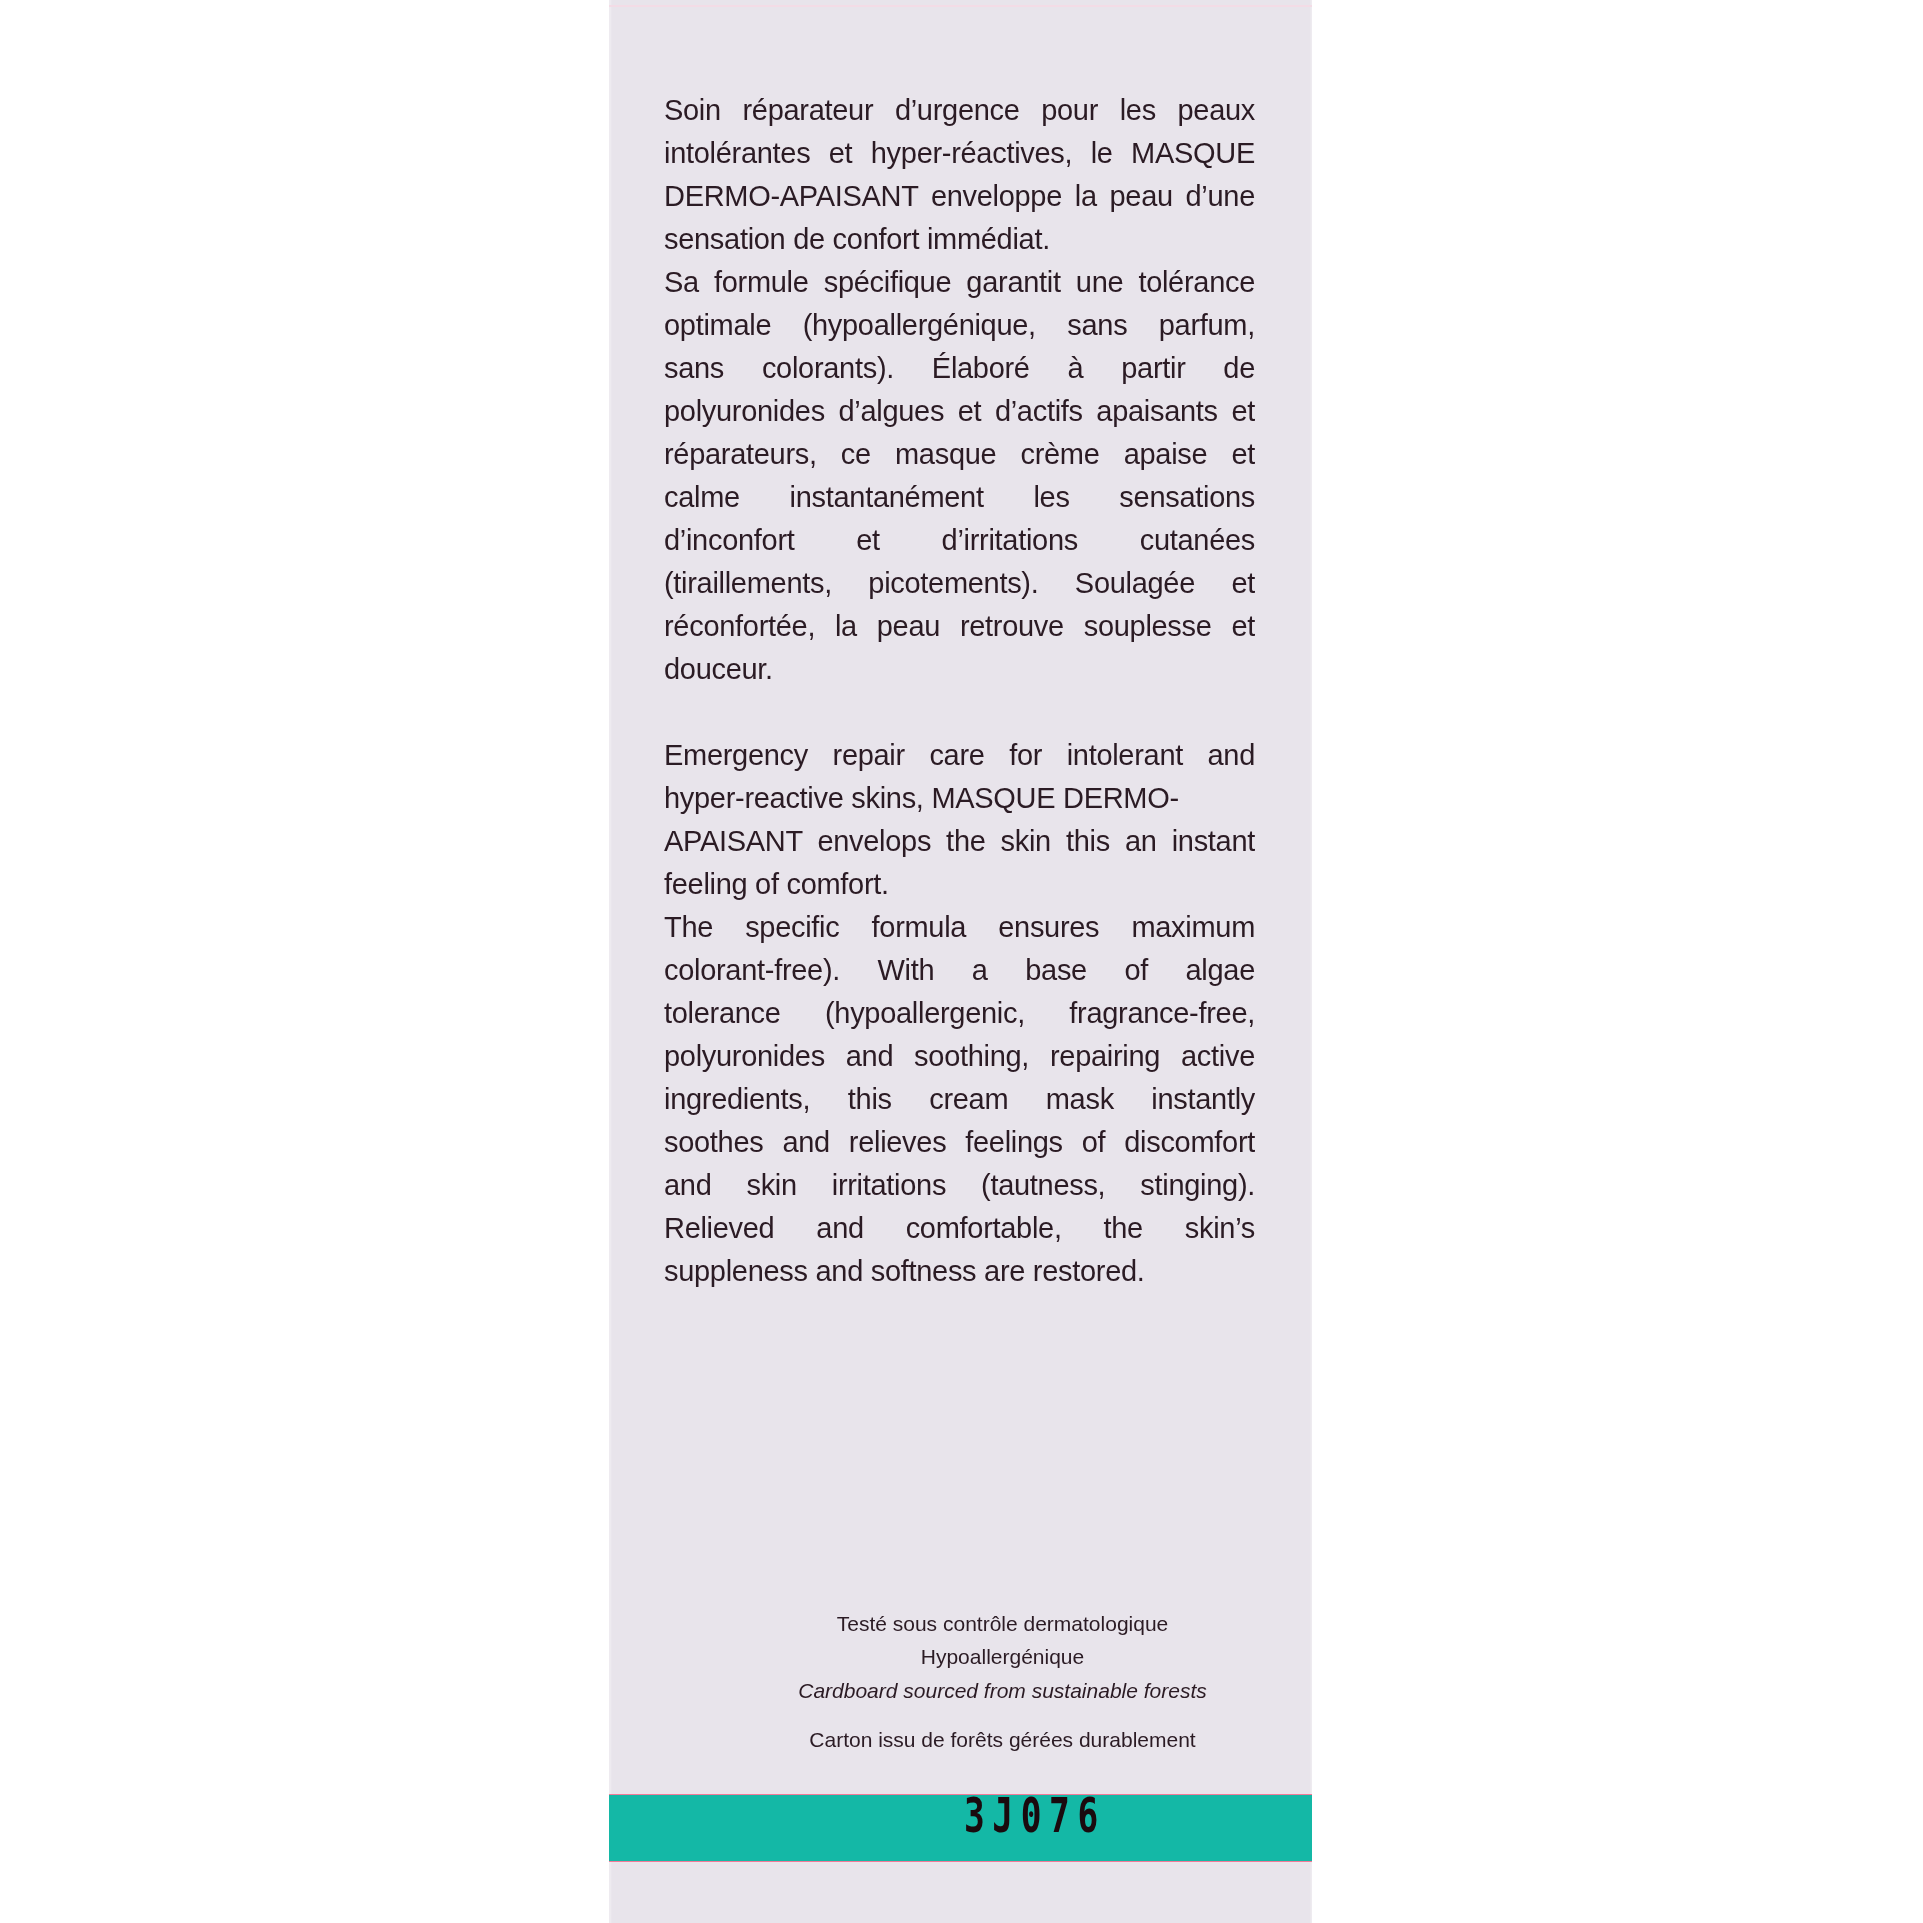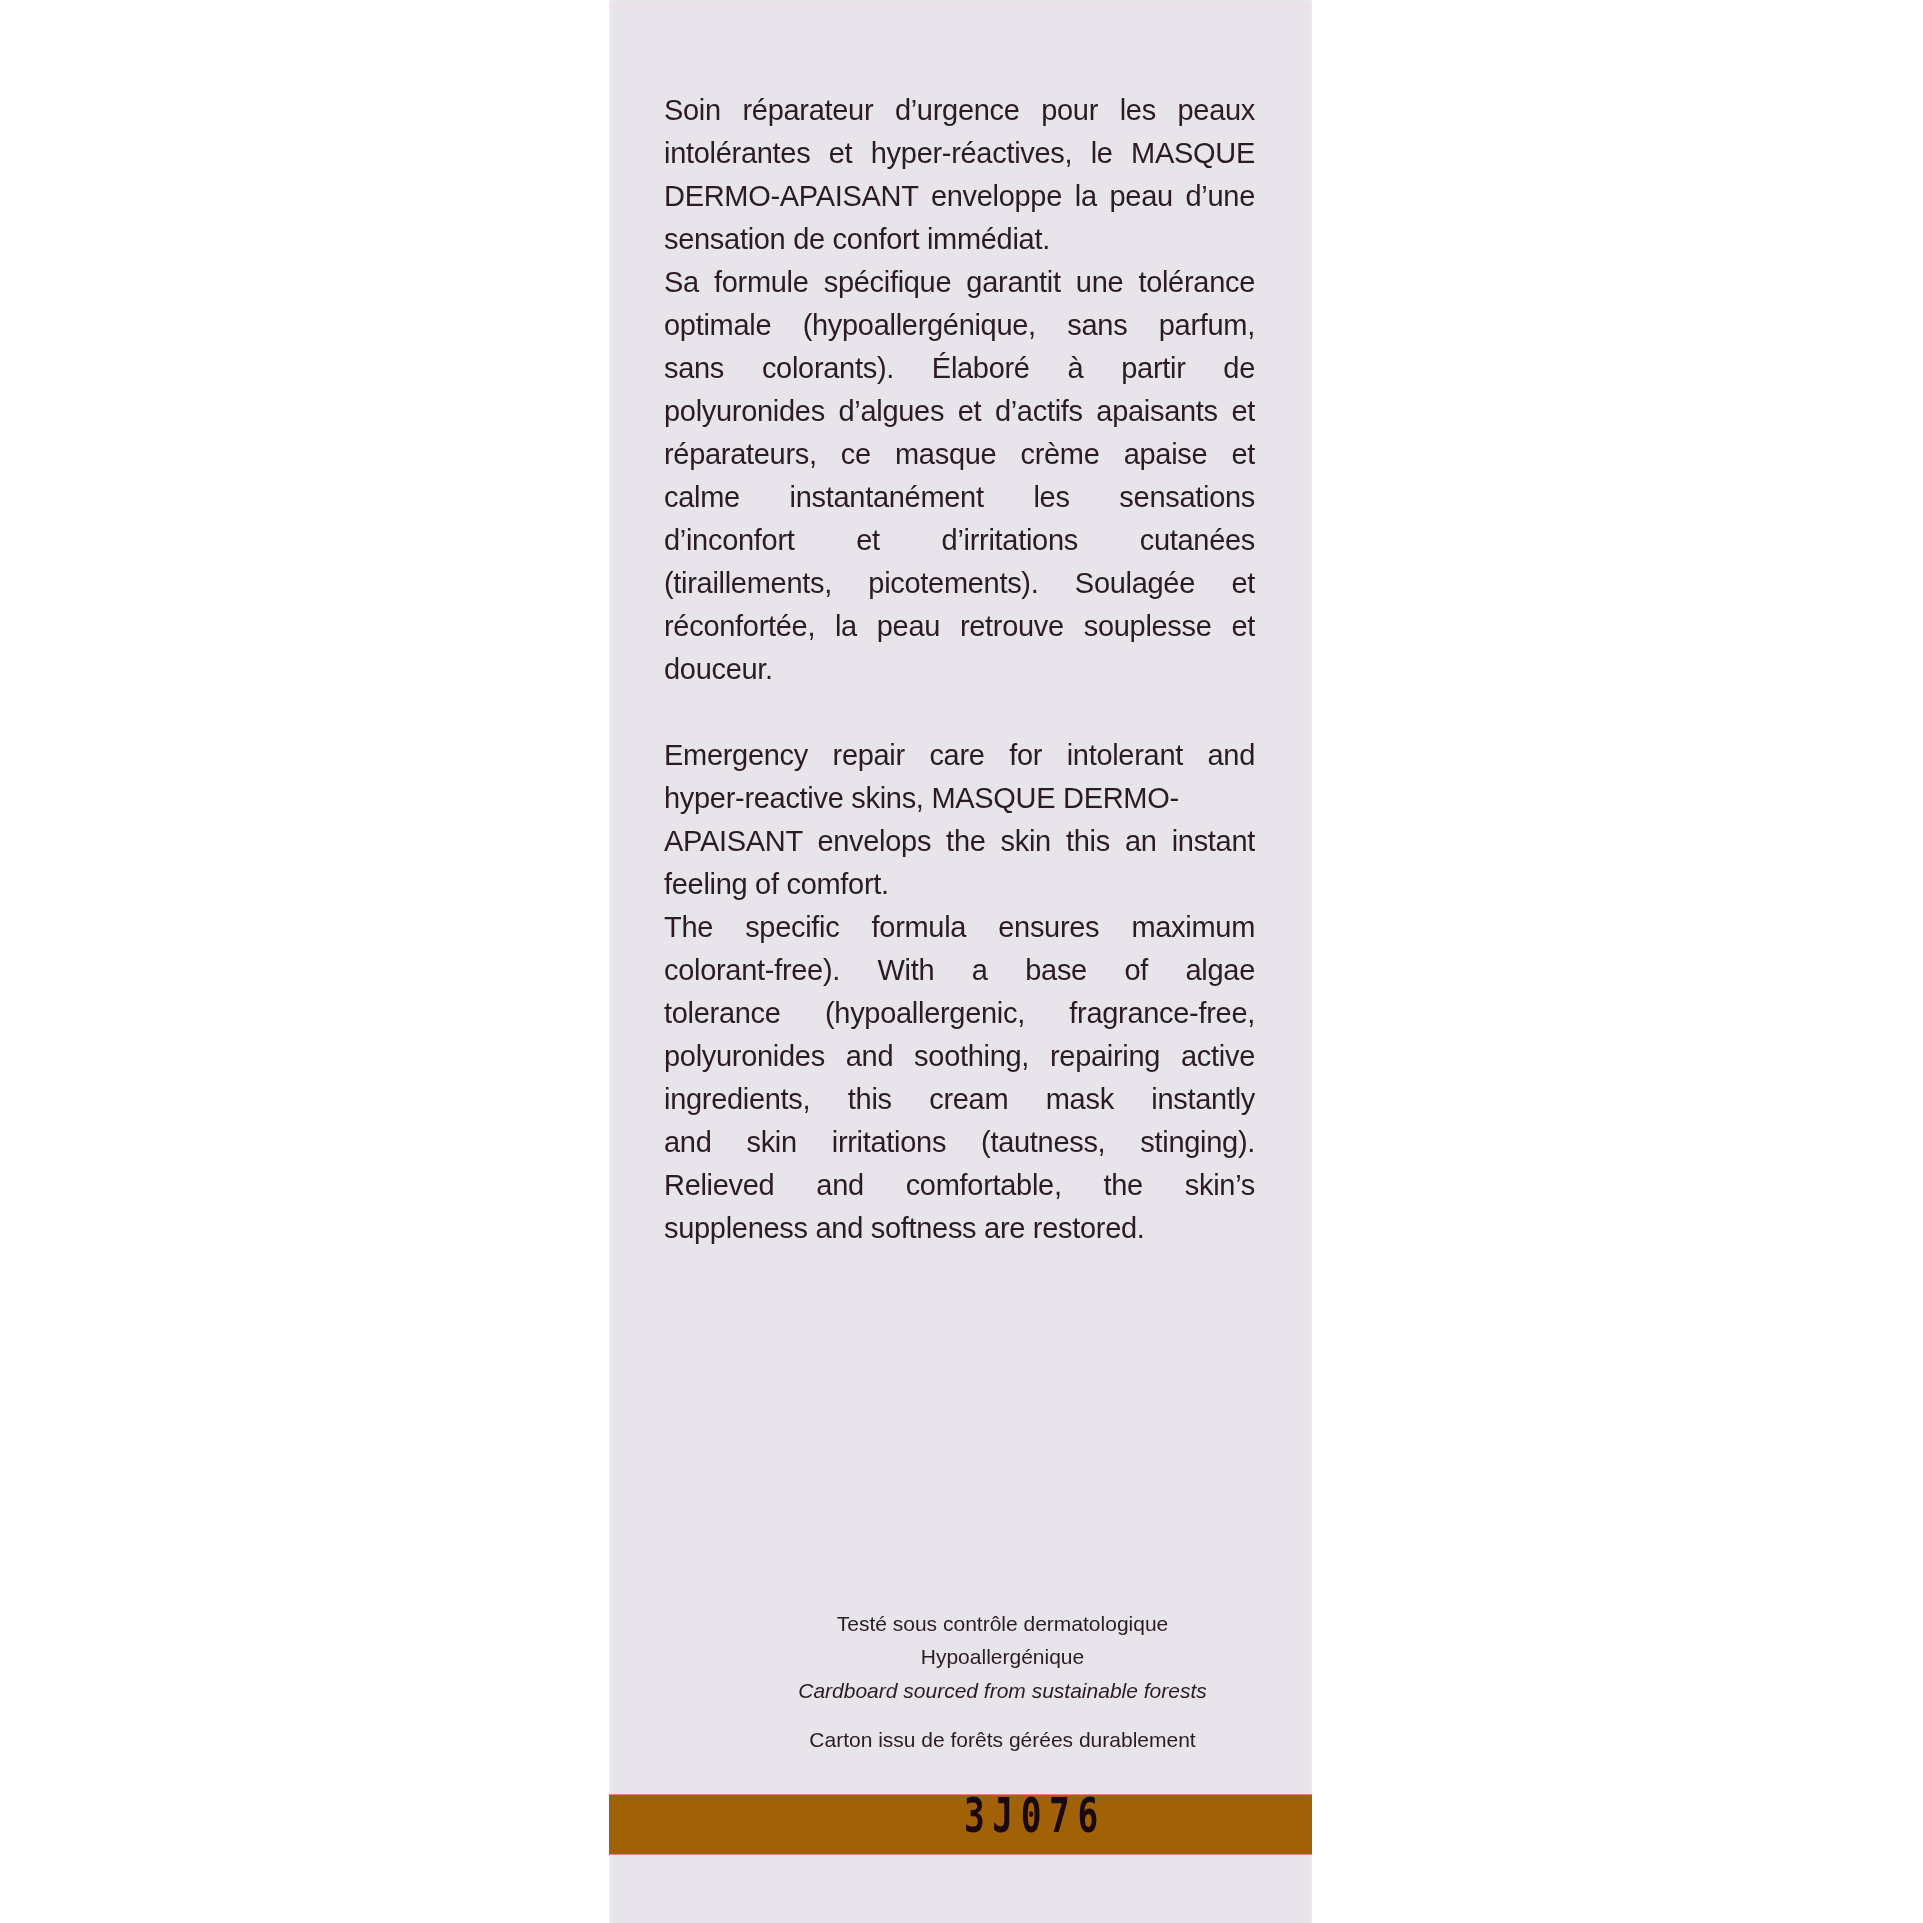--- a/index.html
+++ b/index.html
@@ -76,22 +76,22 @@
     padding-left: 42px;
   }
   .footer .fl.it {
     font-style: italic;
   }
   .red-band {
     position: absolute;
     left: 0;
     top: 1794px;
     width: 703px;
-    height: 61px;
-    background: #a16207;
+    height: 68px;
+    background: #14b8a6;
     border-top: 0.8px solid #f27a98;
     border-bottom: 0.8px solid #f27a98;
     box-sizing: border-box;
   }
   .lot-code {
     position: absolute;
     left: 355px;     
     top: -4.5px;
     font-family: "DejaVu Sans Mono", "Liberation Mono", monospace;
     font-size: 48px;
@@ -130,20 +130,21 @@
 
     <span class="line j">Emergency repair care for intolerant and</span>
     <span class="line l">hyper-reactive skins, MASQUE DERMO-</span>
     <span class="line j">APAISANT envelops the skin this an instant</span>
     <span class="line l">feeling of comfort.</span>
     <span class="line j">The specific formula ensures maximum</span>
     <span class="line j">colorant-free). With a base of algae</span>
     <span class="line j">tolerance (hypoallergenic, fragrance-free,</span>
     <span class="line j">polyuronides and soothing, repairing active</span>
     <span class="line j">ingredients, this cream mask instantly</span>
+    <span class="line j">soothes and relieves feelings of discomfort</span>
     <span class="line j">and skin irritations (tautness, stinging).</span>
     <span class="line j">Relieved and comfortable, the skin’s</span>
     <span class="line l">suppleness and softness are restored.</span>
   </div>
 
   <div class="footer" style="top:0;">
     <span class="fl" style="top:1613px;">Testé sous contrôle dermatologique</span>
     <span class="fl" style="top:1646px;">Hypoallergénique</span>
     <span class="fl" style="top:1691px;margin-top:38px;">Carton issu de forêts gérées durablement</span>
     <span class="fl it" style="top:1680px;">Cardboard sourced from sustainable forests</span>

